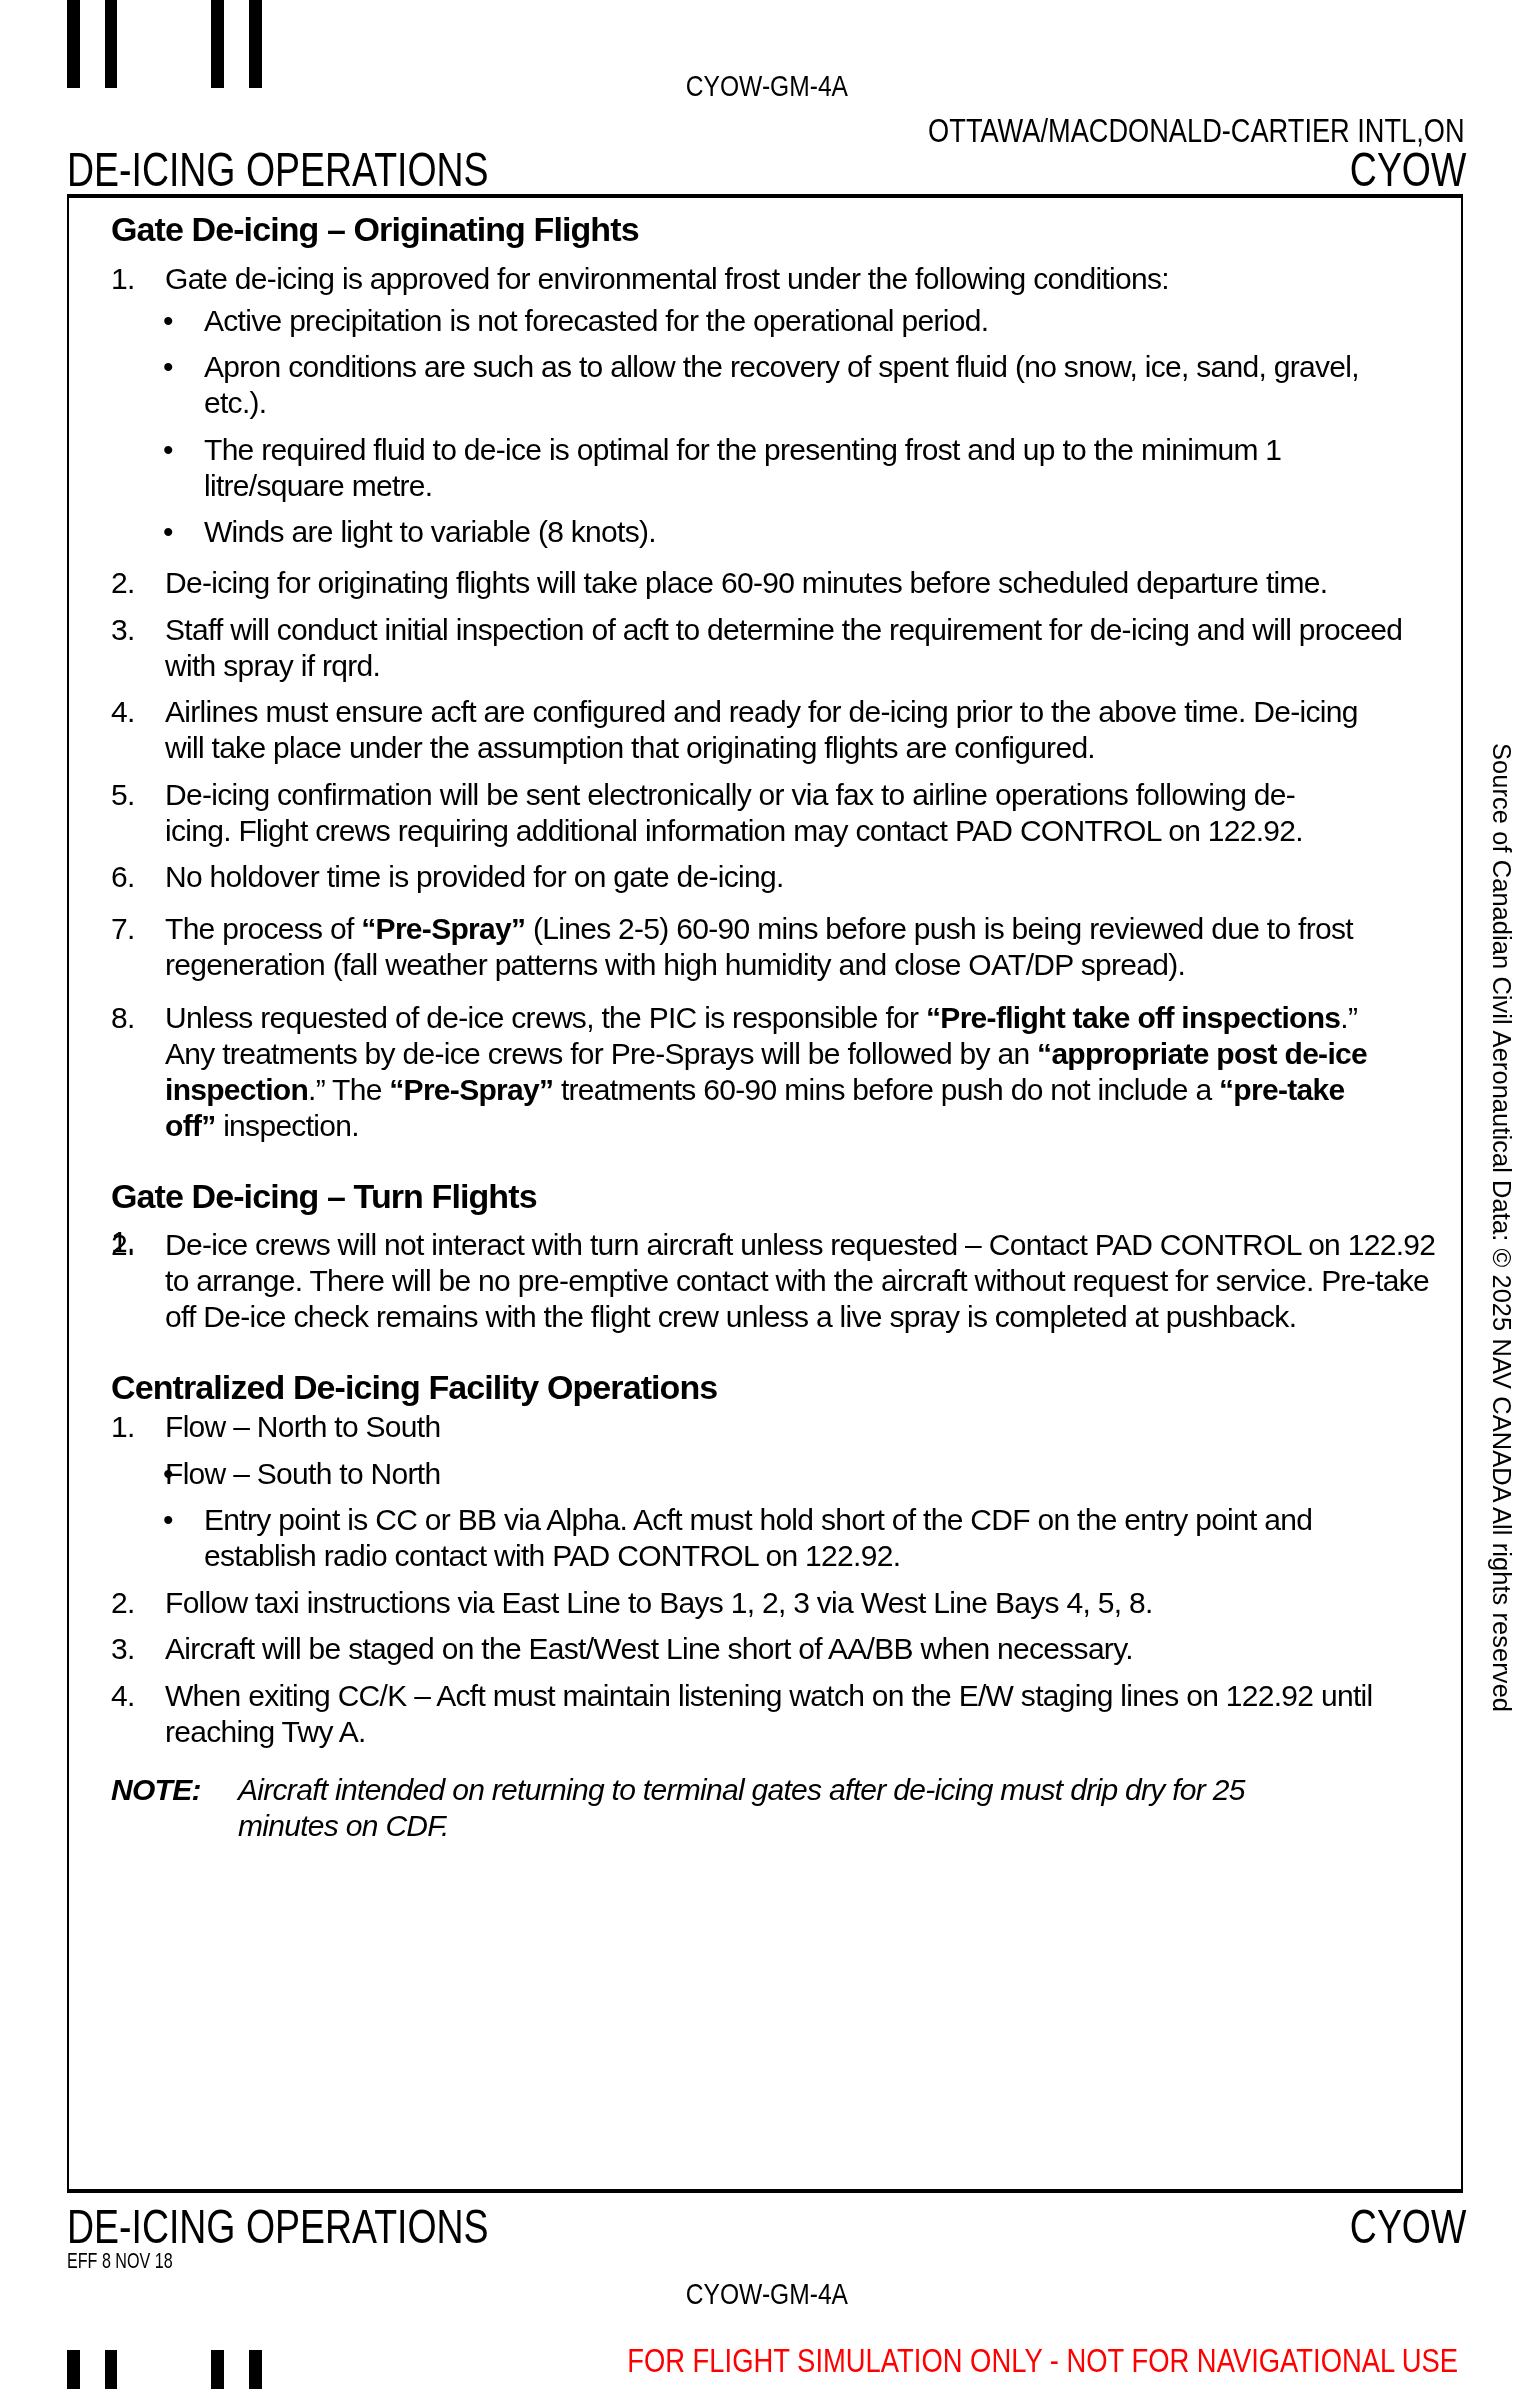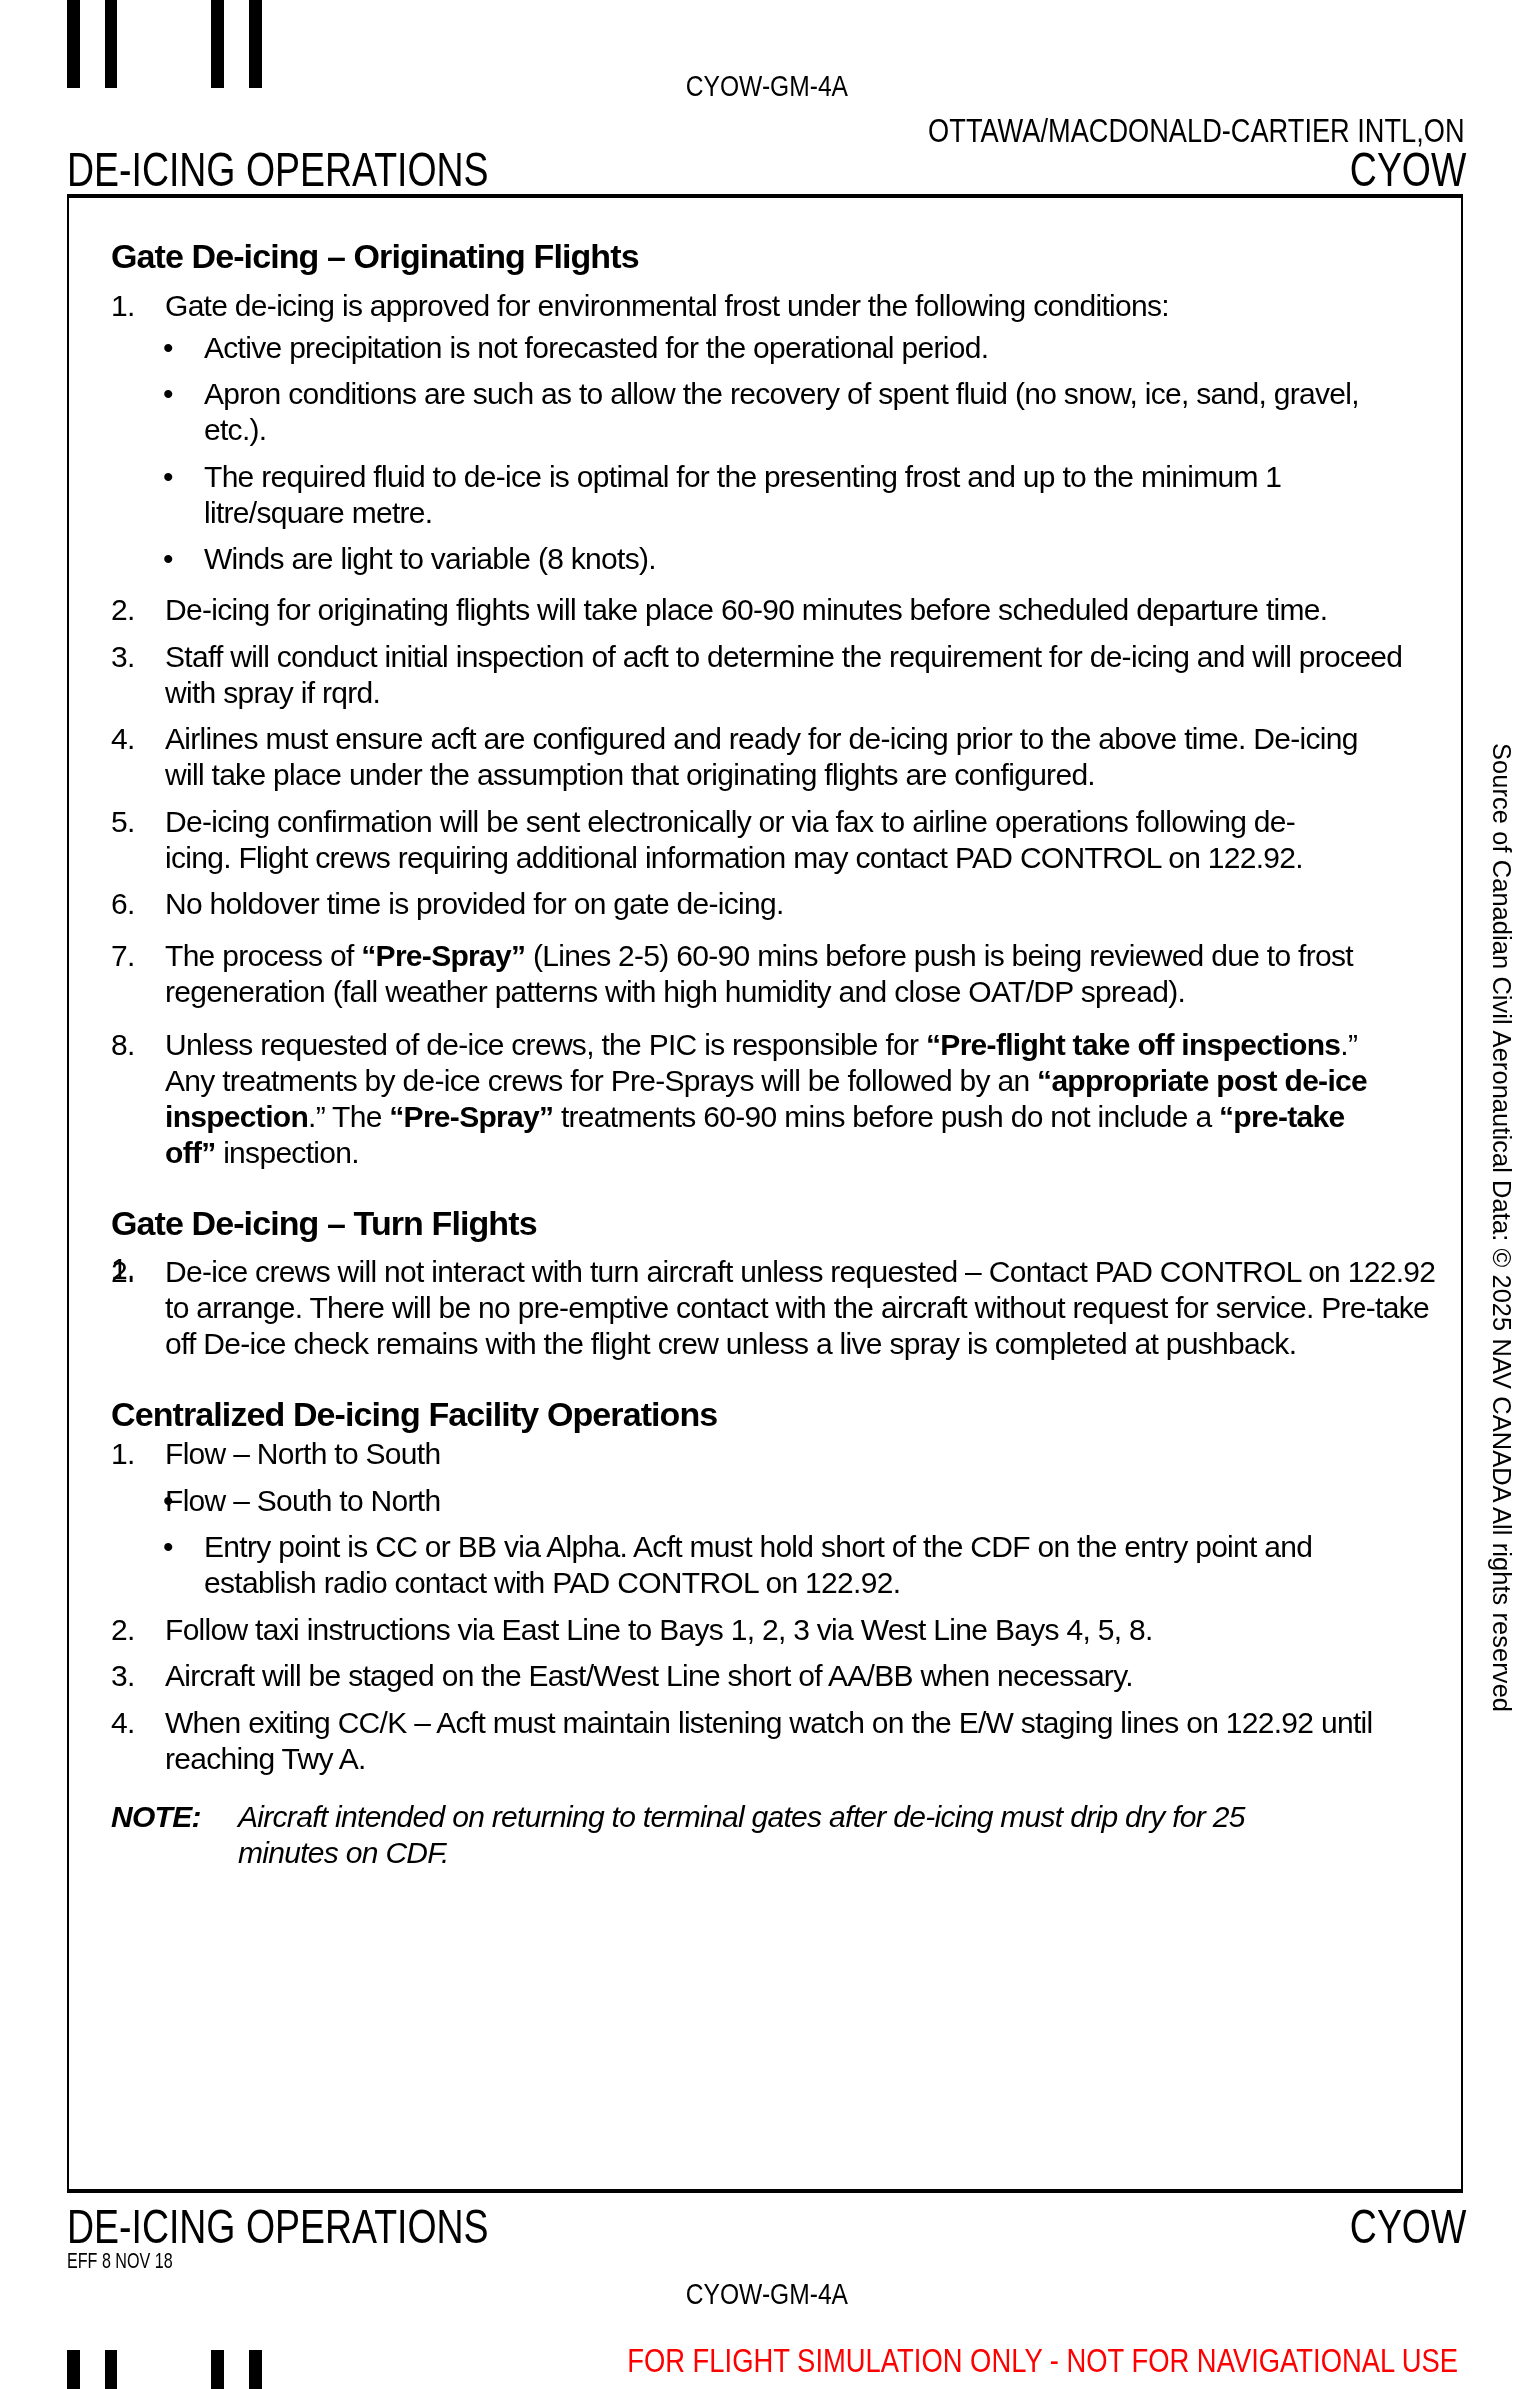--- a/index.html
+++ b/index.html
@@ -4,21 +4,21 @@
 <style>
   html, body { margin:0; padding:0; background:#ffffff; }
   body { width:1533px; height:2389px; position:relative; overflow:hidden; color:#000; font-family:"Liberation Sans", sans-serif; }
   .bar { position:absolute; background:#000; }
   #code-top { position:absolute; left:0; width:1533px; top:69px; text-align:center; font-size:30px; }
   #code-top span, #code-bottom span { display:inline-block; transform:scaleX(0.82); }
   #airport-name { position:absolute; right:68px; top:111px; font-size:34px; transform:scaleX(0.8); transform-origin:right top; white-space:nowrap; }
   #hdr-title { position:absolute; left:67px; top:142px; font-size:48px; transform:scaleX(0.78); transform-origin:left top; white-space:nowrap; }
   #hdr-id { position:absolute; right:67px; top:142px; font-size:48px; transform:scaleX(0.78); transform-origin:right top; white-space:nowrap; }
   #frame { position:absolute; left:67px; top:194px; width:1396px; height:1999px; border-left:2.2px solid #000; border-right:2.2px solid #000; border-top:4.5px solid #000; border-bottom:4.5px solid #000; box-sizing:border-box; }
-  #content { position:absolute; left:111px; top:235px; width:1330px; }
+  #content { position:absolute; left:111px; top:208px; width:1330px; }
   .sec-title { font-weight:bold; font-size:34px; letter-spacing:-0.9px; margin:0; line-height:42px; }
   .item { position:relative; font-size:30px; line-height:36px; letter-spacing:-0.7px; padding-left:54px; }
   .item .num { position:absolute; left:0; top:0; }
   .bul { position:relative; font-size:30px; line-height:36px; letter-spacing:-0.7px; padding-left:93px; }
   .bul .dot { position:absolute; left:52px; top:0; }
   .sub-head { font-size:30px; line-height:36px; letter-spacing:-0.7px; padding-left:54px; }
   .note { position:relative; font-size:30px; line-height:36px; letter-spacing:-0.7px; padding-left:127px; }
   .note .lbl { position:absolute; left:0; top:0; font-weight:bold; }
   b { font-weight:bold; }
   #side-text { position:absolute; left:1516px; top:743px; transform:rotate(90deg); transform-origin:left top; font-size:25.4px; white-space:nowrap; letter-spacing:0.1px; }

